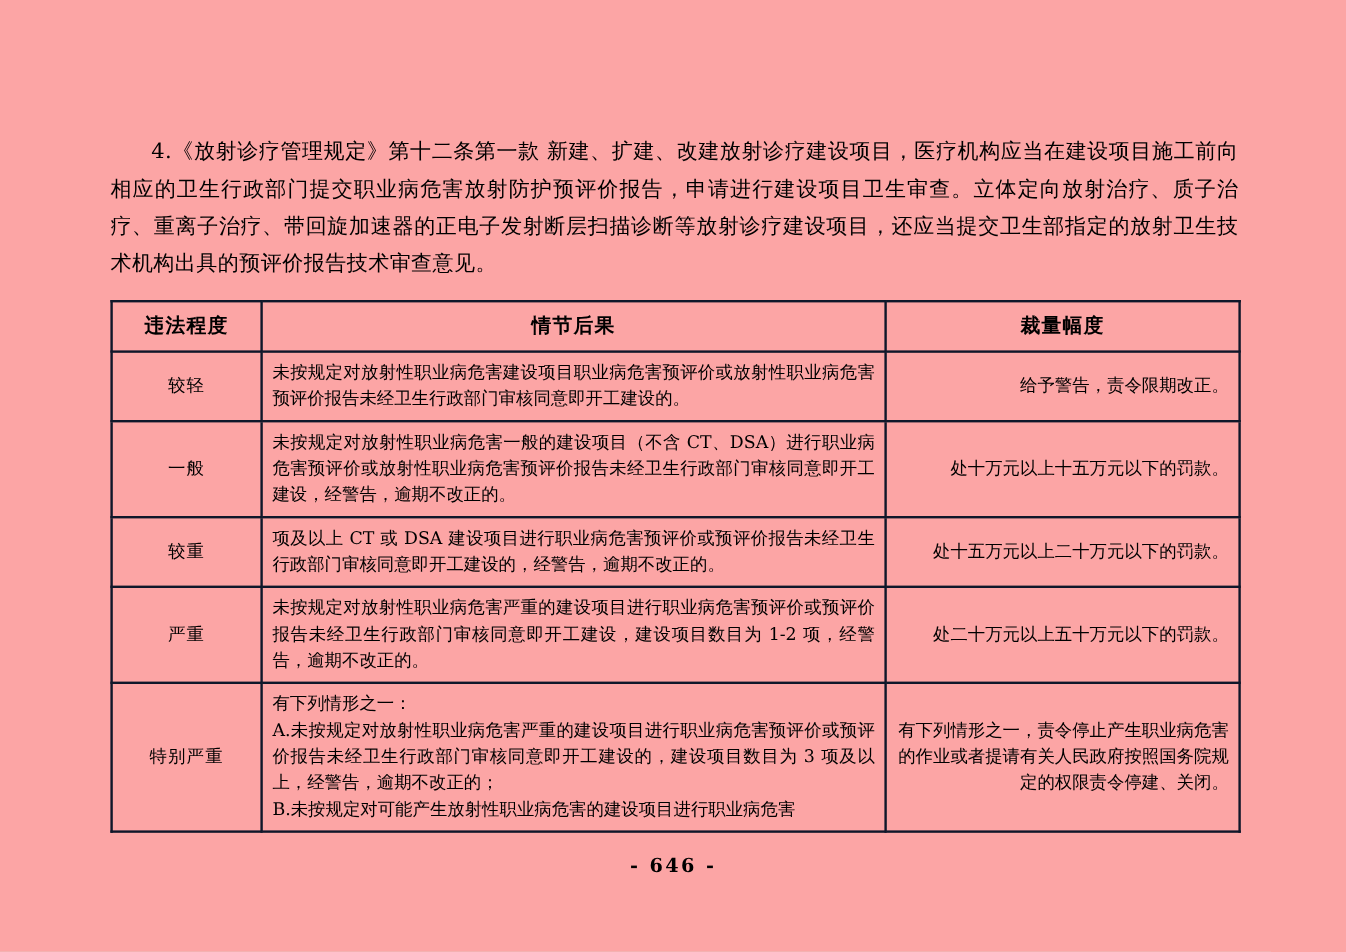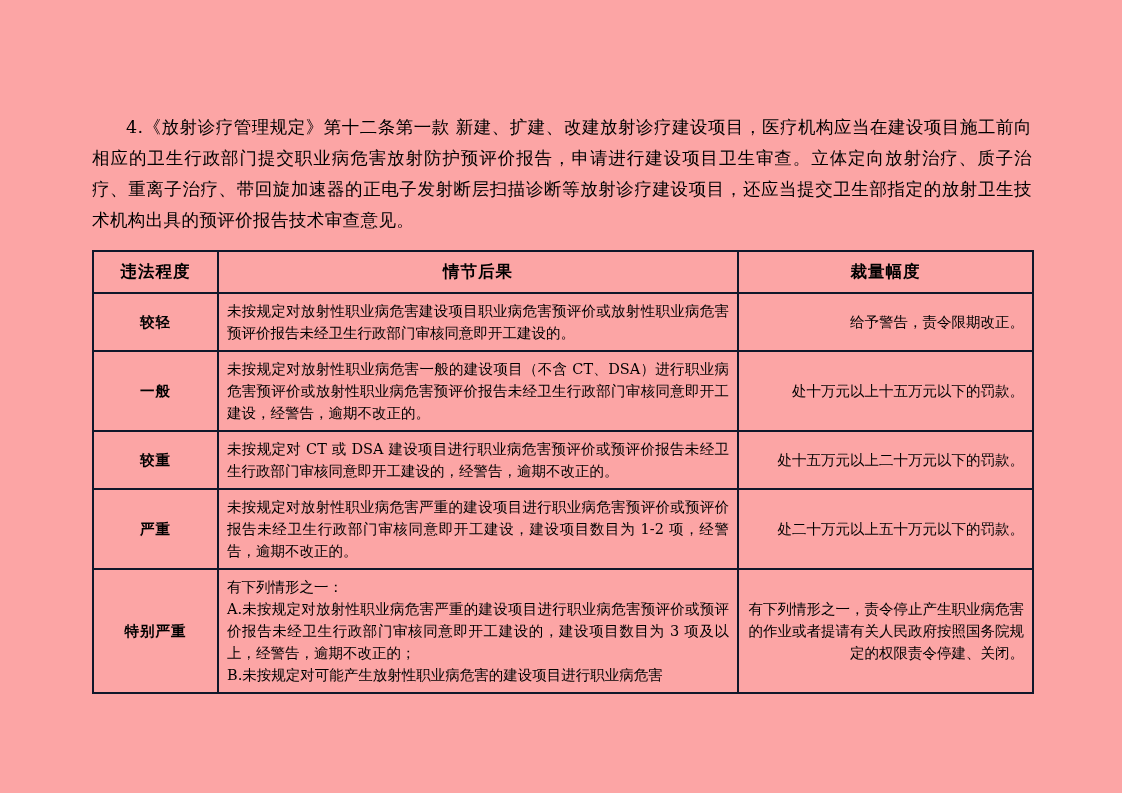--- a/index.html
+++ b/index.html
@@ -66,21 +66,21 @@
     font-weight: bold;
     font-size: 16.5px;
     letter-spacing: 1px;
     padding: 9px 6px;
   }
   .col-degree { width: 125px; }
   .col-conseq { width: 520px; }
   .col-range  { width: 295px; }
   td.degree {
     text-align: center;
-    font-weight: bold;
+    font-weight: normal;
     font-size: 15.5px;
     letter-spacing: 1px;
   }
   td.conseq {
     text-align: justify;
     text-justify: inter-ideograph;
     vertical-align: middle;
   }
   td.range {
     text-align: right;
@@ -126,33 +126,34 @@
           <td class="conseq">未按规定对放射性职业病危害建设项目职业病危害预评价或放射性职业病危害预评价报告未经卫生行政部门审核同意即开工建设的。</td>
           <td class="range">给予警告，责令限期改正。</td>
         </tr>
         <tr>
           <td class="degree">一般</td>
           <td class="conseq">未按规定对放射性职业病危害一般的建设项目（不含 CT、DSA）进行职业病危害预评价或放射性职业病危害预评价报告未经卫生行政部门审核同意即开工建设，经警告，逾期不改正的。</td>
           <td class="range">处十万元以上十五万元以下的罚款。</td>
         </tr>
         <tr>
           <td class="degree">较重</td>
-          <td class="conseq">未按规定对 CT 或 DSA 建设项目进行职业病危害预评价或预评价报告未经卫生行政部门审核同意即开工建设的，经警告，逾期不改正的。</td>
+          <td class="conseq">项及以上 CT 或 DSA 建设项目进行职业病危害预评价或预评价报告未经卫生行政部门审核同意即开工建设的，经警告，逾期不改正的。</td>
           <td class="range">处十五万元以上二十万元以下的罚款。</td>
         </tr>
         <tr>
           <td class="degree">严重</td>
           <td class="conseq">未按规定对放射性职业病危害严重的建设项目进行职业病危害预评价或预评价报告未经卫生行政部门审核同意即开工建设，建设项目数目为 1-2 项，经警告，逾期不改正的。</td>
           <td class="range">处二十万元以上五十万元以下的罚款。</td>
         </tr>
         <tr>
           <td class="degree">特别严重</td>
           <td class="conseq" style="white-space: pre-line;">有下列情形之一：
 A.未按规定对放射性职业病危害严重的建设项目进行职业病危害预评价或预评价报告未经卫生行政部门审核同意即开工建设的，建设项目数目为 3 项及以上，经警告，逾期不改正的；
 B.未按规定对可能产生放射性职业病危害的建设项目进行职业病危害</td>
           <td class="range">有下列情形之一，责令停止产生职业病危害的作业或者提请有关人民政府按照国务院规定的权限责令停建、关闭。</td>
         </tr>
       </tbody>
     </table>
 
   </div>
 
+  <div class="pagenum">-  646  -</div>
 </div>
 
 </body></html>

